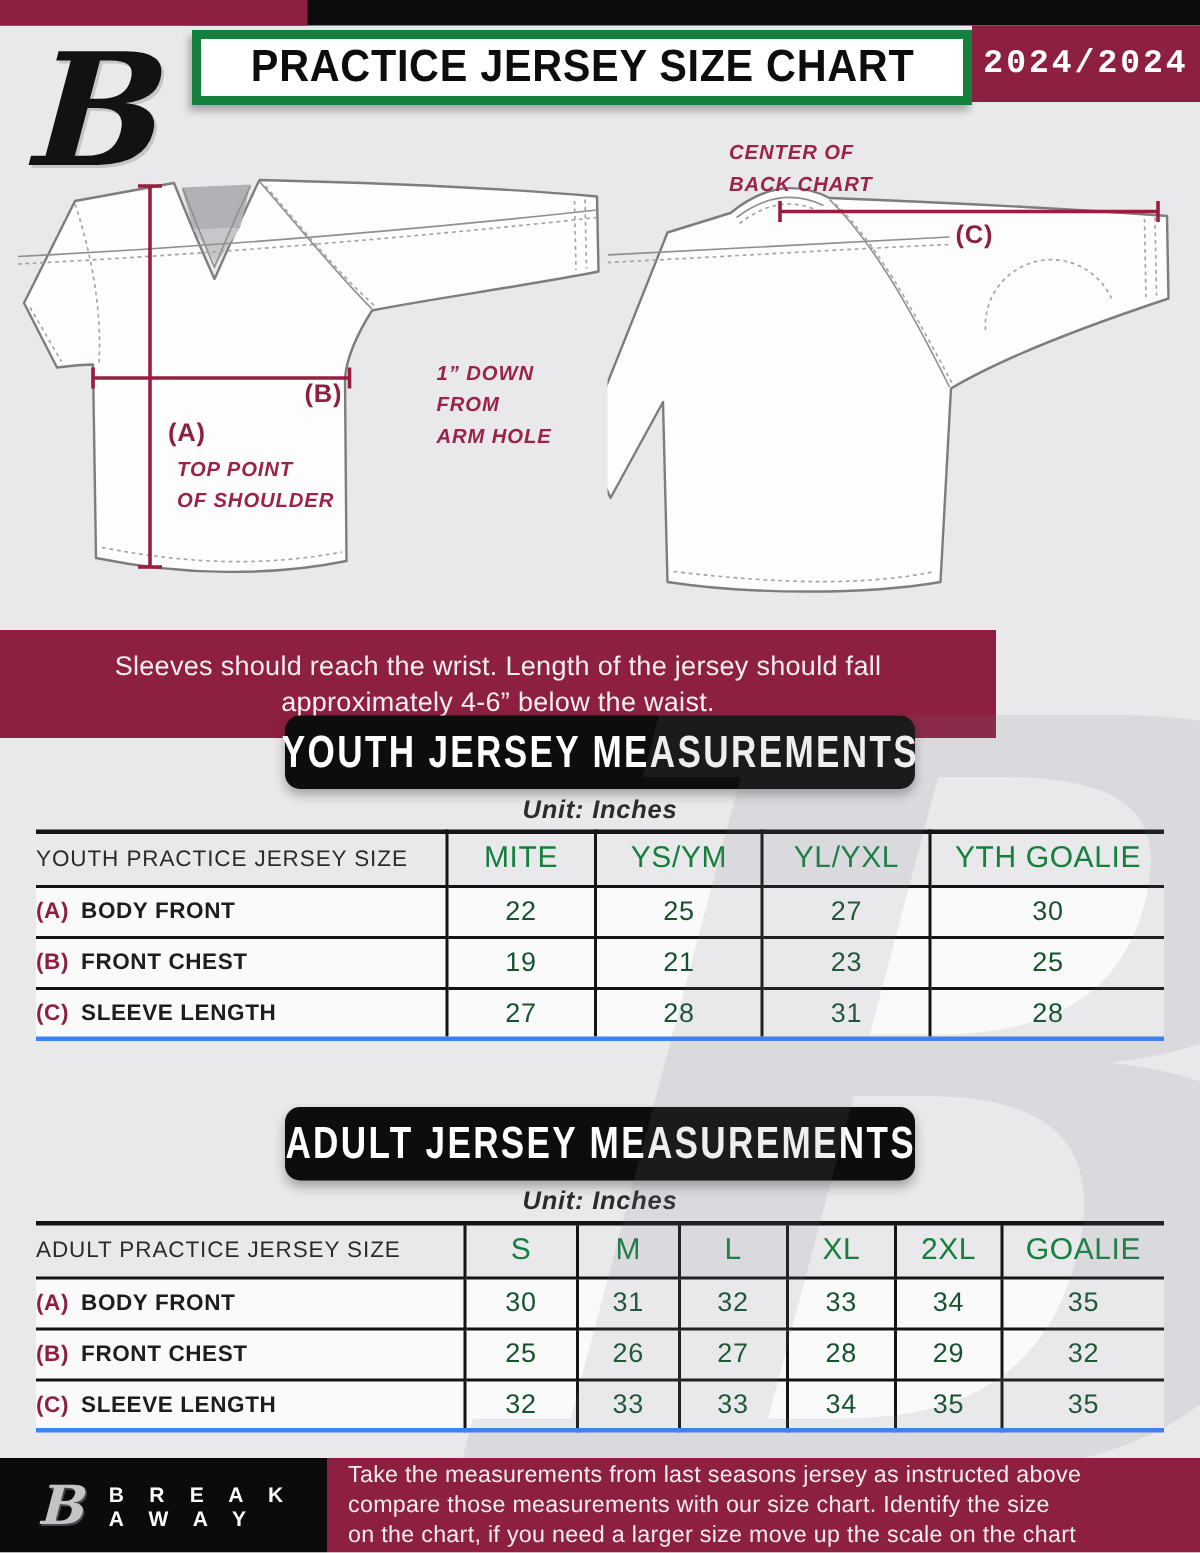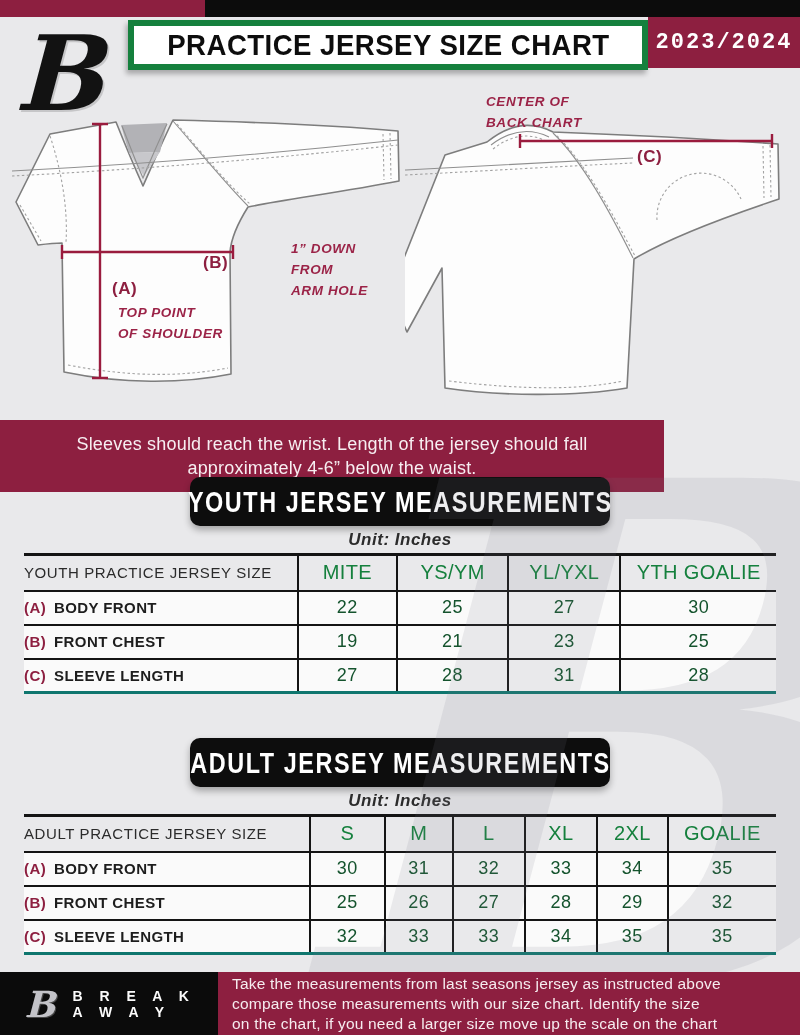--- a/index.html
+++ b/index.html
@@ -75,21 +75,21 @@
     display:inline-block; white-space:nowrap; transform:scaleX(.78);
     color:#fff; font-size:30px; font-weight:800; letter-spacing:2px;
   }
   .unit { text-align:center; font-style:italic; font-size:17px; font-weight:600;
           color:#2c2c2c; letter-spacing:.5px; margin-top:4px; }
   .youth-section { position:absolute; top:477px; left:0; width:800px; }
   .adult-section { position:absolute; top:738px; left:0; width:800px; }
   
   table.size-table {
     width:752px; margin:3px auto 0 auto; border-collapse:collapse; table-layout:fixed;
-    border-top:3px solid #141414; border-bottom:3px solid #0f766e;
+    border-top:3px solid #141414; border-bottom:3px solid #3b82f6;
   }
   table.size-table th, table.size-table td {
     border:2px solid #141414; height:34px; text-align:center; vertical-align:middle;
     background:rgba(255,255,255,.75); padding:0;
   }
   table.size-table th:first-child, table.size-table td:first-child { border-left:none; text-align:left; }
   table.size-table th:last-child,  table.size-table td:last-child  { border-right:none; }
   table.size-table thead th { background:transparent; height:36px; }
   th.label-col { font-weight:400; font-size:15px; letter-spacing:.6px; color:#2b2b2b; padding-left:14px; }
   th.size-col  { font-weight:400; font-size:20px; letter-spacing:.4px; color:#15803d; }
@@ -136,21 +136,21 @@
 <div class="page">
 
   <div class="top-strip">
     <div class="strip-maroon"></div>
   </div>
   <div class="brand-logo">B</div>
   <div class="title-box">
     <span>PRACTICE JERSEY SIZE CHART</span>
   </div>
   <div class="season-box">
-    <span>2023/2024</span>
+    <span>2024/2024</span>
   </div>
 
   <div class="diagrams">
 
     <svg class="jersey-svg svg-front" width="400" height="290" viewBox="0 0 400 290">
       <path class="outline" d="M 40 24 L 106 12
         C 114 32, 124 56, 133 76
         C 142 56, 153 30, 163 10
         C 245 12, 332 16, 388 21
         L 389 71

